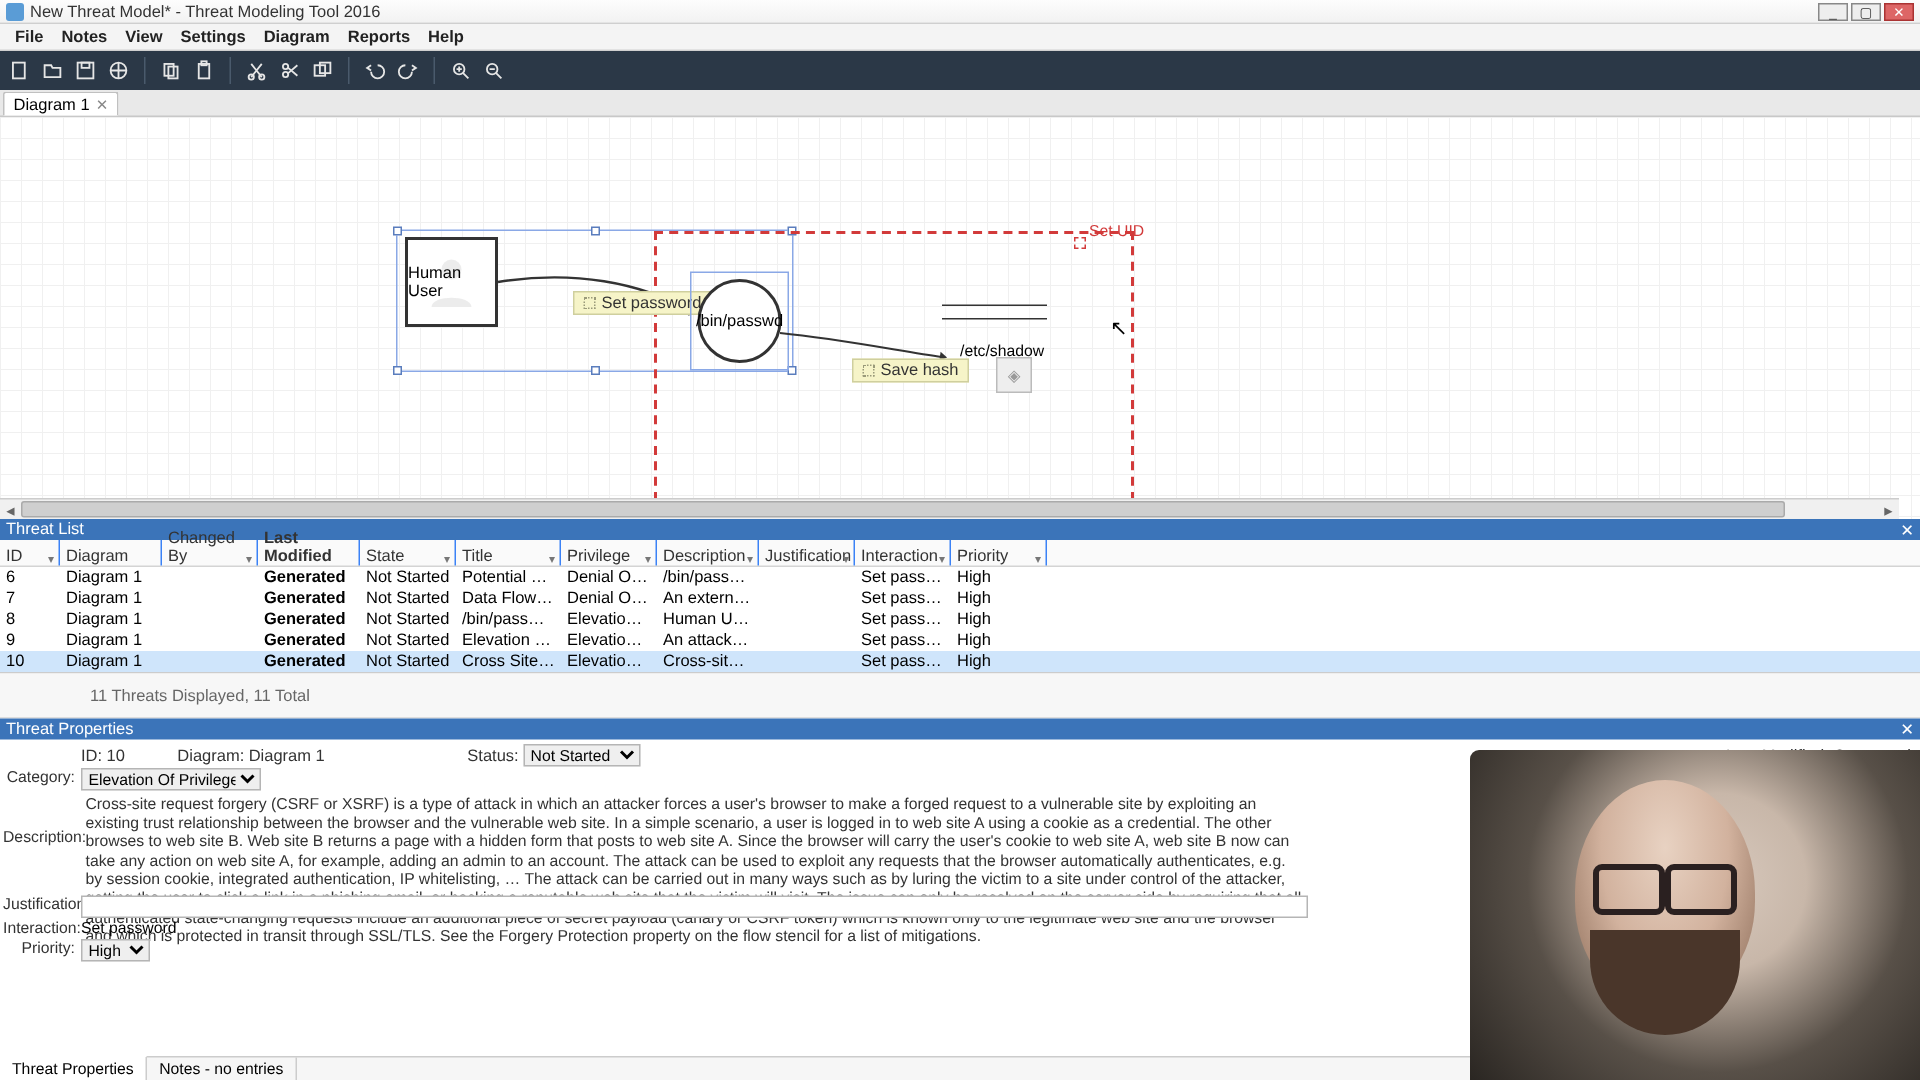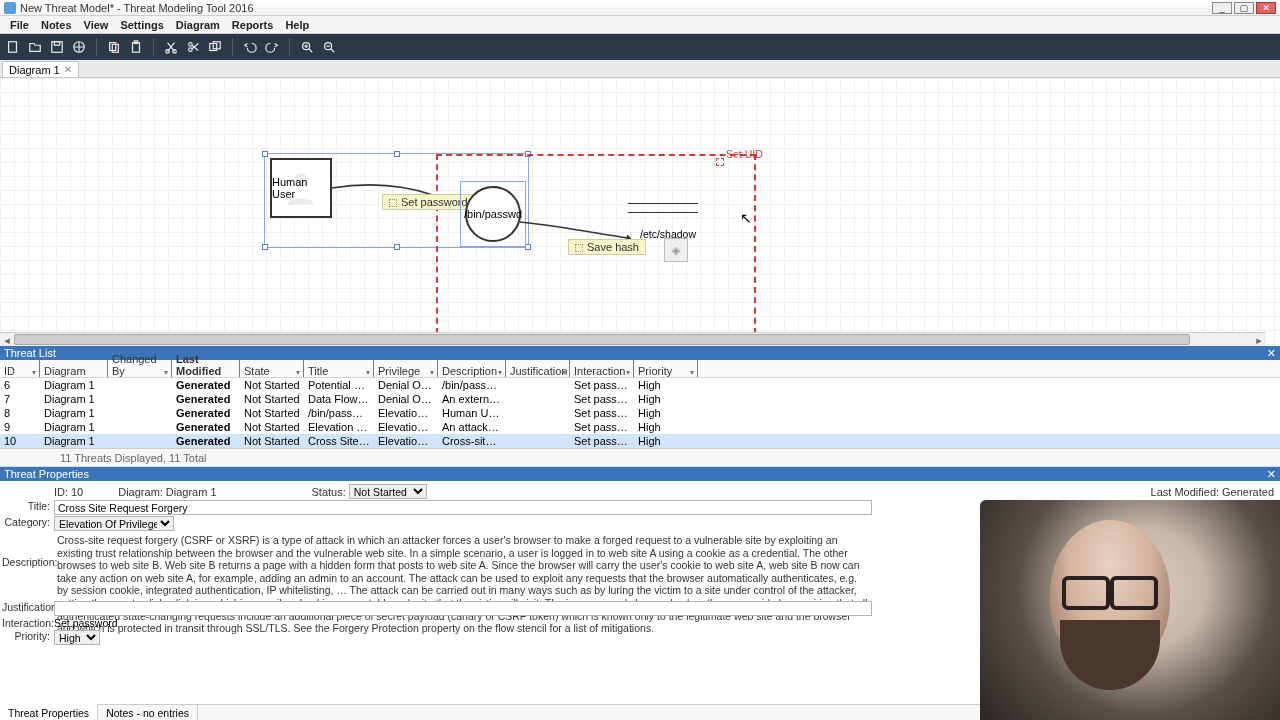--- a/index.html
+++ b/index.html
@@ -60,21 +60,21 @@
 .grid { border-bottom:1px solid #ccc; }
 .grid .hdr, .grid .row { display:flex; align-items:center; }
 .grid .hdr { height:18px; background:#fafafa; border-bottom:1px solid #d4d4d4; }
 .grid .hdr .cell { border-right:1px solid #3b82f6; height:100%; display:flex; align-items:flex-end; padding:0 4px; color:#333; position:relative;}
 .grid .hdr .cell .dd { position:absolute; right:3px; font-size:8px; color:#777;}
 .grid .row { height:14px; font-size:10.5px; }
 .grid .row:nth-child(even){ background:#fff; }
 .grid .row.selected { background:#cfe5fb; }
 .grid .row .cell { padding:0 4px; overflow:hidden; white-space:nowrap; text-overflow:ellipsis; }
 .c-id{width:40px;} .c-diag{width:68px;} .c-chg{width:64px;} .c-mod{width:68px;font-weight:bold;} .c-state{width:64px;} .c-title{width:70px;} .c-cat{width:64px;} .c-desc{width:68px;} .c-just{width:64px;} .c-int{width:64px;} .c-pri{width:64px;}
-.gridstatus { height:18px; background:#f7f7f7; border-bottom:1px solid #ddd; font-size:10.5px; color:#666; padding-left:60px; display:flex; align-items:center;text-align:center;}
+.gridstatus { height:30px; background:#f7f7f7; border-bottom:1px solid #ddd; font-size:10.5px; color:#666; padding-left:60px; display:flex; align-items:center;text-align:center;}
 
 
 .props { flex:1; display:flex; flex-direction:column; min-height:0;}
 .props-body { flex:1; padding:2px 6px 2px 2px; overflow:hidden;}
 .prow { display:flex; align-items:flex-start; margin:1px 0; }
 .prow .lbl { width:52px; text-align:right; padding-right:4px; color:#333; font-size:10.5px;}
 .prow .val { flex:1; font-size:10.5px; }
 .prow .inline { display:flex; gap:35px; align-items:center;}
 .prow input[type=text].wide { width:818px; border:1px solid #b5b5b5; height:15px; padding:0 3px; font-size:10.5px;}
 .prow select.small { height:15px; border:1px solid #b5b5b5; font-size:10.5px; }
@@ -392,24 +392,20 @@
         <div class="lbl"></div>
         <div class="val inline">
         <span class="mlabel"><span>ID:</span> <span>10</span></span>
         <span class="mlabel"><span>Diagram:</span> <span>Diagram 1</span></span>
         <span class="mlabel" style="margin-left:60px;"><span>Status:</span>
           <select class="small" style="width:78px;"><option>Not Started</option></select></span>
         <span class="mlabel" style="margin-left:auto;"><span>Last Modified:</span> <span>Generated</span></span>
     </div>
       </div>
     <div class="prow">
-        <div class="lbl">Title:</div>
-      <div class="val"><input type="text" class="wide" value="Cross Site Request Forgery" style=""></div>
-      </div>
-    <div class="prow">
         <div class="lbl">Category:</div>
       <div class="val"><select class="small" style="width:120px;"><option>Elevation Of Privilege</option></select></div>
       </div>
     <div class="prow">
         <div class="lbl" style="padding-top:24px;">Description:</div>
       <div class="val">
           <div class="desc-box">Cross-site request forgery (CSRF or XSRF) is a type of attack in which an attacker forces a user's browser to make a forged request to a vulnerable site by exploiting an existing trust relationship between the browser and the vulnerable web site.  In a simple scenario, a user is logged in to web site A using a cookie as a credential.  The other browses to web site B.  Web site B returns a page with a hidden form that posts to web site A.  Since the browser will carry the user's cookie to web site A, web site B now can take any action on web site A, for example, adding an admin to an account.  The attack can be used to exploit any requests that the browser automatically authenticates, e.g. by session cookie, integrated authentication, IP whitelisting, …  The attack can be carried out in many ways such as by luring the victim to a site under control of the attacker, getting the user to click a link in a phishing email, or hacking a reputable web site that the victim will visit. The issue can only be resolved on the server side by requiring that all authenticated state-changing requests include an additional piece of secret payload (canary or CSRF token) which is known only to the legitimate web site and the browser and which is protected in transit through SSL/TLS. See the Forgery Protection property on the flow stencil for a list of mitigations.</div>
         </div>
       </div>
     <div class="prow">

